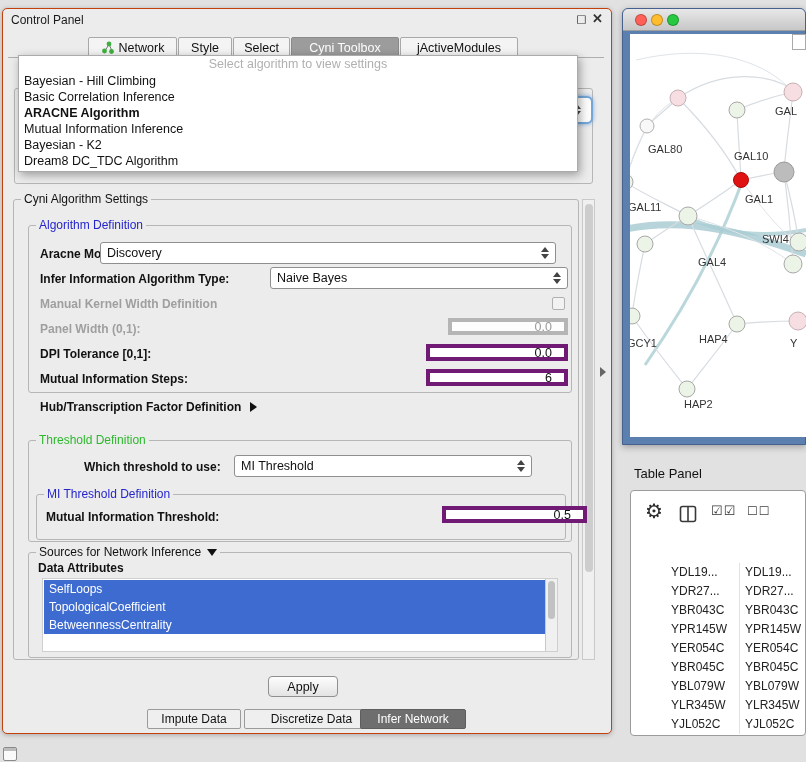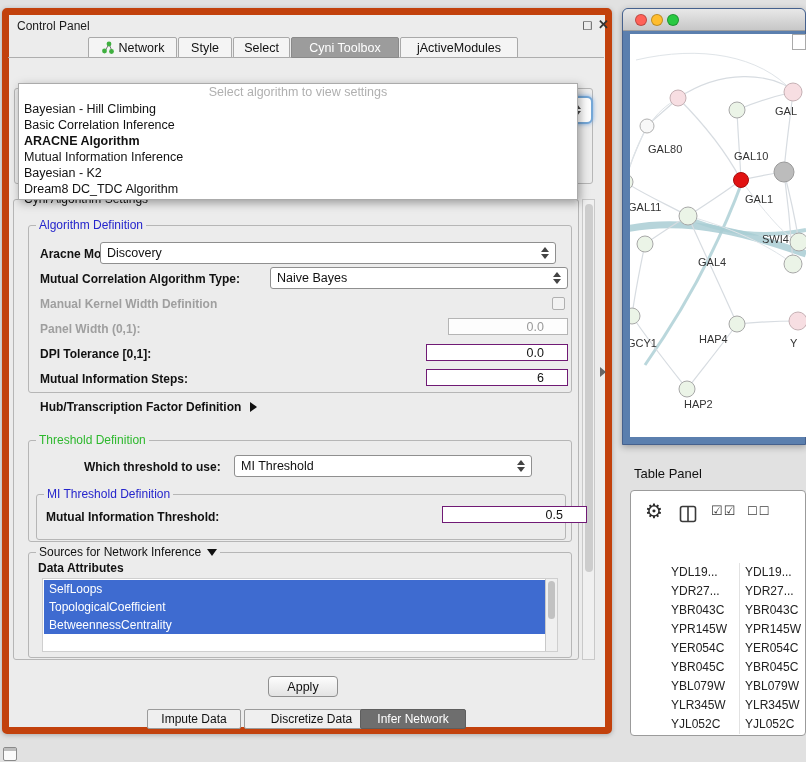--- a/index.html
+++ b/index.html
@@ -2,21 +2,21 @@
 <html><head>
 <meta charset="utf-8">
 <style>
   * { margin:0; padding:0; box-sizing:border-box; }
   html,body { width:806px; height:762px; }
   body { position:relative; overflow:hidden; background:#e1e1e1; color:#111;
          font-family:"Liberation Sans", sans-serif; }
   .abs { position:absolute; }
 
   
-  .win { background:#ececec; border:7px solid #c2410c; border-radius:5px;
+  .win { background:#ececec; border:1px solid #c2410c; border-radius:5px;
          box-shadow:0 1px 5px rgba(0,0,0,.25);text-decoration:underline; }
   .wtitle { font-size:12px; color:#1a1a1a; }
   .winbtn { font-size:13px; color:#333; cursor:default; }
 
   
   .tab { height:21px; border:1px solid #a9a9a9; background:#f4f4f4; font-size:12.5px;
          display:flex; align-items:center; justify-content:center; gap:5px;
          border-radius:2px 2px 0 0; color:#111; }
   .tab.sel { background:#9c9c9c; border-color:#8a8a8a; color:#fff; }
 
@@ -33,22 +33,22 @@
   
   .combo { height:22px; background:#fff; border:1px solid #8f8f8f; border-radius:3px;
            display:flex; align-items:center; padding:0 6px; font-size:12.5px; }
   .arrows { margin-left:auto; display:flex; flex-direction:column; gap:2px; }
   .arrows .up { width:0; height:0; border-left:4px solid transparent;
                 border-right:4px solid transparent; border-bottom:5px solid #444; }
   .arrows .dn { width:0; height:0; border-left:4px solid transparent;
                 border-right:4px solid transparent; border-top:5px solid #444; }
 
   
-  .field { height:17px; background:#fff; border:1px solid #701a75; font-size:12.5px;
-           display:flex; align-items:center; justify-content:flex-end; padding:0 23px; }
+  .field { height:17px; background:#fff; border:4px solid #701a75; font-size:12.5px;
+           display:flex; align-items:center; justify-content:flex-end; padding:0 12px; }
   .field.dis { border-color:#b5b5b5; color:#9a9a9a; background:#fdfdfd; }
 
   .chk { width:13px; height:13px; border:1px solid #b0b0b0; background:#f2f2f2; border-radius:2px; }
 
   
   .popup { background:#fff; border:1px solid #ababab;
            box-shadow:2px 3px 9px rgba(0,0,0,.35); z-index:50; font-size:12.5px; }
   .popitem { height:16px; line-height:16px; padding-left:5px; white-space:nowrap; }
   .popitem.sel { font-weight:bold; }
   .pop-placeholder { height:17px; line-height:17px; text-align:center; color:#b0b0b0; }
@@ -126,21 +126,21 @@
 </div>
 
 <div class="abs fs" style="left:14px;top:88px;width:579px;height:96px;"></div>
 <div class="abs" style="left:560px;top:96px;width:33px;height:28px;background:#fdfdfd;border:2px solid #74a7d7;border-radius:6px;box-shadow:0 0 4px rgba(90,150,220,.8);display:flex;align-items:center;justify-content:center;">
   <span class="arrows" style="margin-left:0;">
       <i class="up"></i>
       <i class="dn"></i>
     </span>
 </div>
 
-<div class="abs popup" style="left:18px;top:55px;width:560px;height:117px;margin-top:28px;">
+<div class="abs popup" style="left:18px;top:55px;width:560px;height:117px;">
   <div class="pop-placeholder">Select algorithm to view settings</div>
   <div class="popitem">Bayesian - Hill Climbing</div>
   <div class="popitem">Basic Correlation Inference</div>
   <div class="popitem sel">ARACNE Algorithm</div>
   <div class="popitem">Mutual Information Inference</div>
   <div class="popitem">Bayesian - K2</div>
   <div class="popitem">Dream8 DC_TDC Algorithm</div>
 </div>
 
 <div class="abs fs" style="left:13px;top:199px;width:566px;height:461px;">
@@ -157,21 +157,21 @@
   <span class="leg blue">Algorithm Definition</span>
 </div>
 <span class="abs lbl" style="left:40px;top:247px;">Aracne Mode:</span>
 <div class="abs combo" style="left:100px;top:242px;width:456px;">
   <span>Discovery</span>
   <span class="arrows">
       <i class="up"></i>
       <i class="dn"></i>
     </span>
 </div>
-<span class="abs lbl" style="left:40px;top:272px;">Mutual Correlation Algorithm Type:</span>
+<span class="abs lbl" style="left:40px;top:272px;">Infer Information Algorithm Type:</span>
 <div class="abs combo" style="left:270px;top:267px;width:298px;">
   <span>Naive Bayes</span>
   <span class="arrows">
       <i class="up"></i>
       <i class="dn"></i>
     </span>
 </div>
 <span class="abs lbl dis" style="left:40px;top:297px;">Manual Kernel Width Definition</span>
 <div class="abs chk" style="left:552px;top:297px;"></div>
 <span class="abs lbl dis" style="left:40px;top:322px;">Panel Width (0,1):</span>

